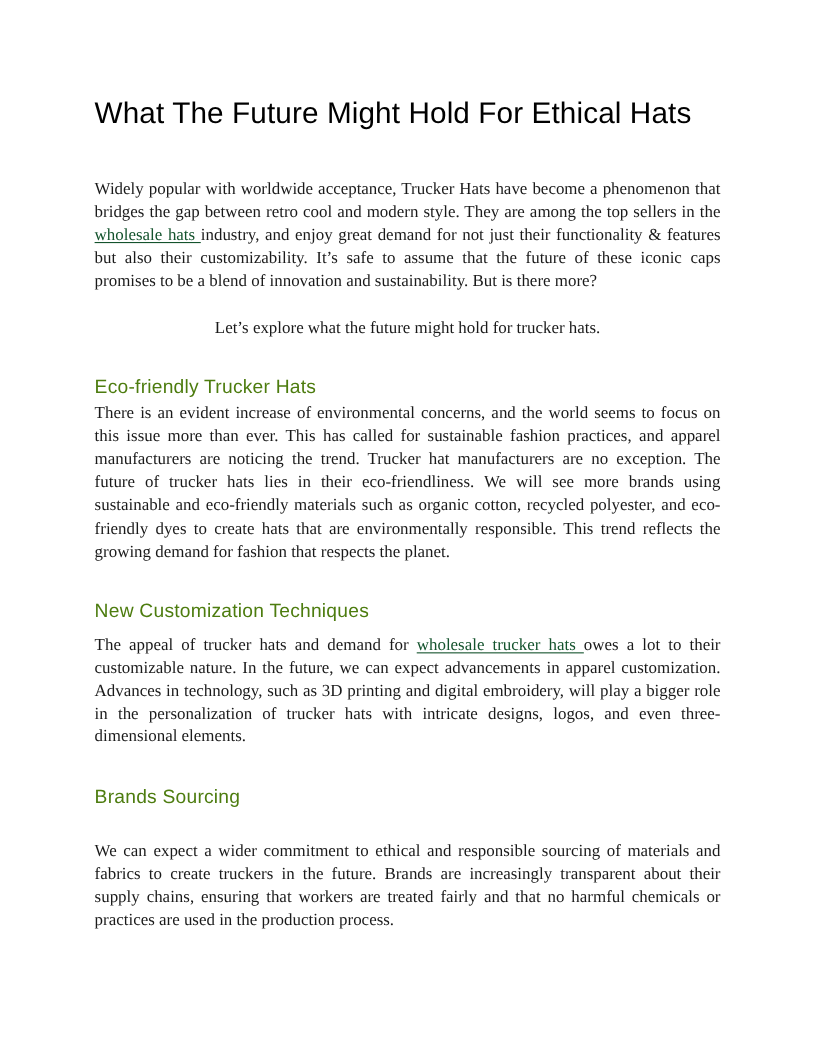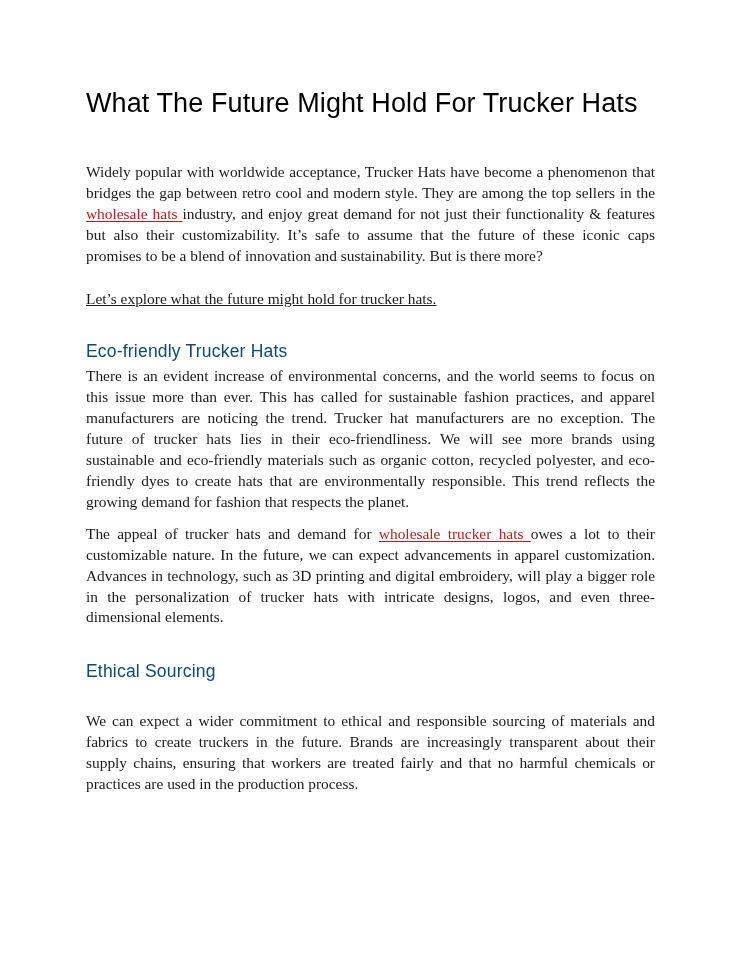--- a/index.html
+++ b/index.html
@@ -43,43 +43,42 @@
     padding-top: 83px;
     text-align: left;
   }
 
   .section-heading {
     font-family: "Liberation Sans", "DejaVu Sans", sans-serif;
     font-size: 17.5px;
     font-weight: 400;
     line-height: 22px;
     letter-spacing: 0.2px;
-    color: #0c4a6e;
+    color: #4d7c0f;
     margin: 0;
   }
 
   .para {
     font-family: "Liberation Serif", "DejaVu Serif", serif;
     font-size: 15.4px;
     line-height: 20.9px;
     color: #1a1a1a;
     text-align: justify;
     text-justify: inter-word;
     margin: 0;
     hyphens: none;
   }
 
   .para-intro {
     margin-top: 38px;
   }
 
   .para-lead {
     margin-top: 22px;
-    text-align: left;
-    text-decoration: underline;
+    text-align: center;
   }
 
   .heading-eco {
     margin-top: 31px;
   }
 
   .para-eco {
     margin-top: 4px;
   }
 
@@ -93,41 +92,42 @@
 
   .heading-ethical {
     margin-top: 32px;
   }
 
   .para-ethical {
     margin-top: 29px;
   }
 
   a.doc-link {
-    color: #b91c1c;
+    color: #14532d;
     text-underline-offset: 1.5px;
   }
 </style>
 </head>
 <body>
 
 <div class="page">
   <div class="doc-body">
 
-    <h1 class="doc-title">What The Future Might Hold For Trucker Hats</h1>
+    <h1 class="doc-title">What The Future Might Hold For Ethical Hats</h1>
 
     <p class="para para-intro"><span>Widely popular with worldwide acceptance, Trucker Hats have become a phenomenon that bridges the gap between retro cool and modern style. They are among the top sellers in the </span><a class="doc-link" href="#">wholesale hats </a><span>industry, and enjoy great demand for not just their functionality &amp; features but also their customizability. It’s safe to assume that the future of these iconic caps promises to be a blend of innovation and sustainability. But is there more?</span></p>
 
     <p class="para para-lead">Let’s explore what the future might hold for trucker hats.</p>
 
     <h2 class="section-heading heading-eco">Eco-friendly Trucker Hats</h2>
 
     <p class="para para-eco">There is an evident increase of environmental concerns, and the world seems to focus on this issue more than ever. This has called for sustainable fashion practices, and apparel manufacturers are noticing the trend. Trucker hat manufacturers are no exception. The future of trucker hats lies in their  eco-friendliness. We will see more brands using sustainable and eco-friendly materials such as organic cotton, recycled polyester, and eco-friendly dyes to create hats that are environmentally responsible. This trend reflects the growing demand for fashion that respects the planet.</p>
 
+    <h2 class="section-heading heading-custom">New Customization Techniques</h2>
 
     <p class="para para-custom"><span>The appeal of trucker hats and demand for </span><a class="doc-link" href="#">wholesale trucker hats </a><span>owes a lot to their customizable nature. In the future, we can expect advancements in apparel customization. Advances in technology, such as 3D printing and digital embroidery, will play a bigger role in the personalization of trucker hats with intricate designs, logos, and even three-dimensional elements.</span></p>
 
-    <h2 class="section-heading heading-ethical">Ethical Sourcing</h2>
+    <h2 class="section-heading heading-ethical">Brands Sourcing</h2>
 
     <p class="para para-ethical">We can expect a wider commitment to ethical and responsible sourcing of materials and fabrics to create truckers in the future. Brands are increasingly transparent about their supply chains, ensuring that workers are treated fairly and that no harmful chemicals or practices are used in the production process.</p>
 
   </div>
 </div>
 
 </body></html>

